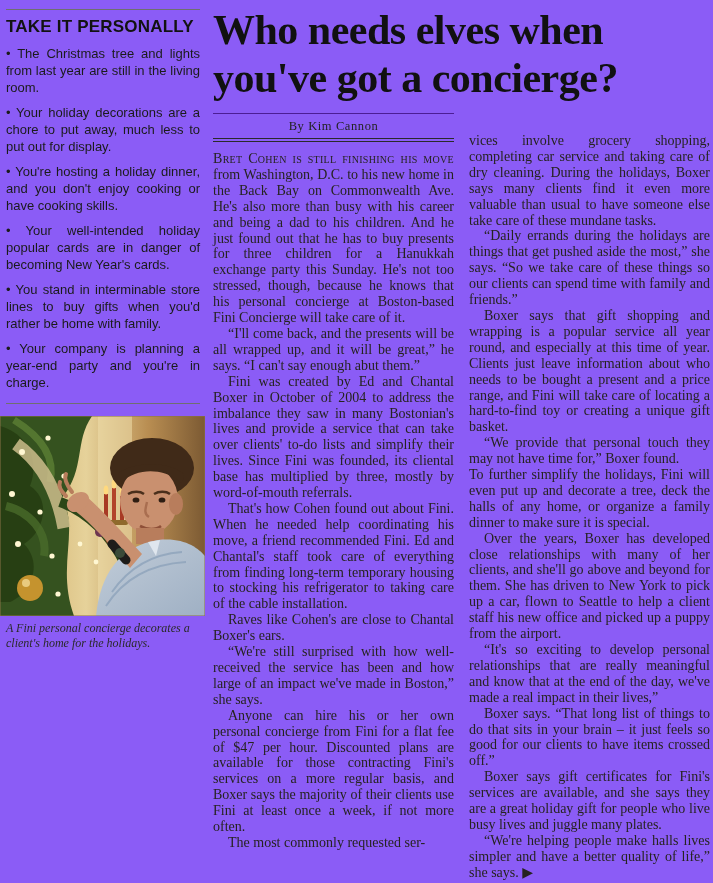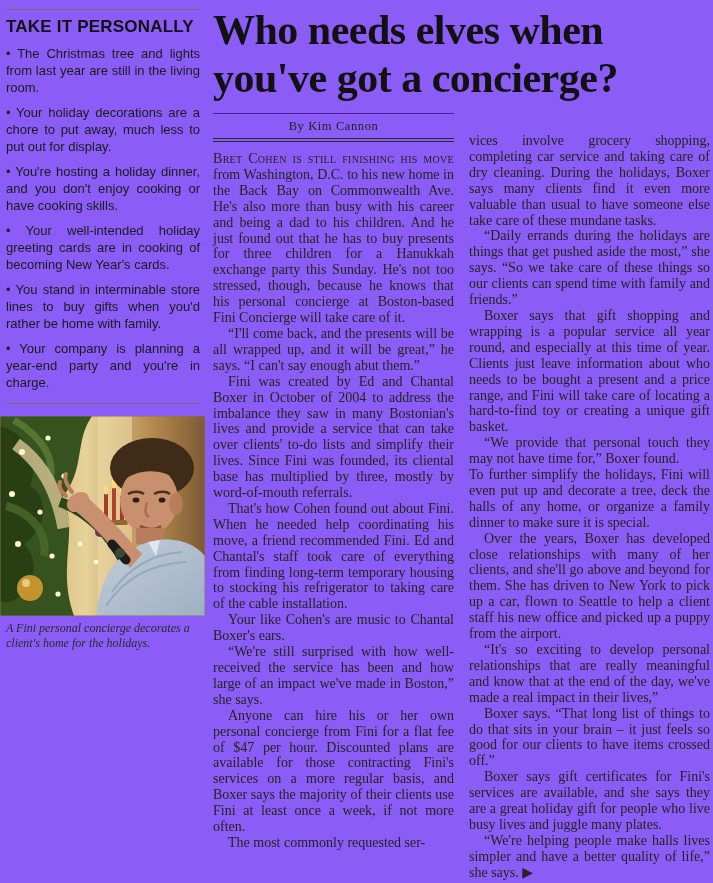--- a/index.html
+++ b/index.html
@@ -61,21 +61,21 @@
 
 <div class="page">
 
   <aside class="sidebar">
     <hr class="rule top">
     <h2>TAKE IT PERSONALLY</h2>
     <div class="sb-list">
         <p>• The Christmas tree and lights from last year are still in the living room.</p>
         <p>• Your holiday decorations are a chore to put away, much less to put out for display.</p>
         <p>• You're hosting a holiday dinner, and you don't enjoy cooking or have cooking skills.</p>
-        <p>• Your well-intended holiday greeting cards are in cooking of becoming New Year's cards.</p>
+        <p>• Your well-intended holiday popular cards are in danger of becoming New Year's cards.</p>
         <p>• You stand in interminable store lines to buy gifts when you'd rather be home with family.</p>
         <p>• Your company is planning a year-end party and you're in charge.</p>
       </div>
     <hr class="rule bottom">
 
     <figure class="photo-fig">
       <svg viewBox="0 0 205 200" aria-hidden="true">
         <defs>
           <linearGradient id="bgGrad" x1="0" y1="0" x2="1" y2="0">
             <stop offset="0" stop-color="#caa55e"></stop>
@@ -171,21 +171,21 @@
 
     <div class="columns">
       <div class="col left">
         <div class="byline-box">
           <span>By Kim Cannon</span>
         </div>
         <p class="body-p flush"><span class="smallcaps">Bret Cohen is still finishing his move</span><span> from Washington, D.C. to his new home in the Back Bay on Commonwealth Ave. He's also more than busy with his career and being a dad to his children. And he just found out that he has to buy presents for three children for a Hanukkah exchange party this Sunday. He's not too stressed, though, because he knows that his personal concierge at Boston-based Fini Concierge will take care of it.</span></p>
       <p class="body-p indent">“I'll come back, and the presents will be all wrapped up, and it will be great,” he says. “I can't say enough abut them.”</p>
           <p class="body-p indent">Fini was created by Ed and Chantal Boxer in October of 2004 to address the imbalance they saw in many Bostonian's lives and provide a service that can take over clients' to-do lists and simplify their lives. Since Fini was founded, its cliental base has multiplied by three, mostly by word-of-mouth referrals.</p>
           <p class="body-p indent">That's how Cohen found out about Fini. When he needed help coordinating his move, a friend recommended Fini. Ed and Chantal's staff took care of everything from finding long-term temporary housing to stocking his refrigerator to taking care of the cable installation.</p>
-          <p class="body-p indent">Your like Cohen's are music to Chantal Boxer's ears.</p>
+          <p class="body-p indent">Raves like Cohen's are close to Chantal Boxer's ears.</p>
           <p class="body-p indent">“We're still surprised with how well-received the service has been and how large of an impact we've made in Boston,” she says.</p>
           <p class="body-p indent">Anyone can hire his or her own personal concierge from Fini for a flat fee of $47 per hour. Discounted plans are available for those contracting Fini's services on a more regular basis, and Boxer says the majority of their clients use Fini at least once a week, if not more often.</p>
           <p class="body-p indent">The most commonly requested ser-</p>
         </div>
 
       <div class="col right">
           <p class="body-p flush">vices involve grocery shopping, completing car service and taking care of dry cleaning. During the holidays, Boxer says many clients find it even more valuable than usual to have someone else take care of these mundane tasks.</p>
           <p class="body-p indent">“Daily errands during the holidays are things that get pushed aside the most,” she says. “So we take care of these things so our clients can spend time with family and friends.”</p>
           <p class="body-p indent">Boxer says that gift shopping and wrapping is a popular service all year round, and especially at this time of year. Clients just leave information about who needs to be bought a present and a price range, and Fini will take care of locating a hard-to-find toy or creating a unique gift basket.</p>
           <p class="body-p indent">“We provide that personal touch they may not have time for,” Boxer found.</p>

